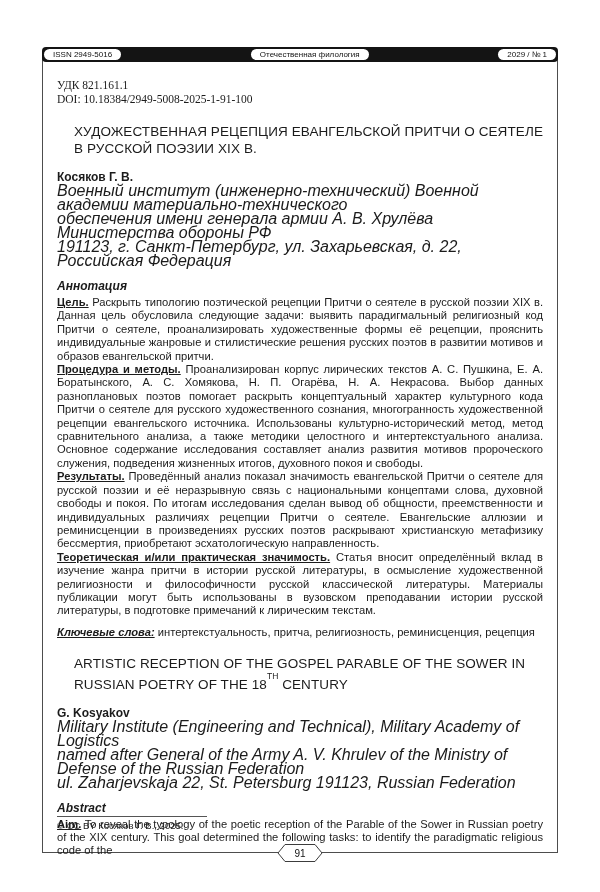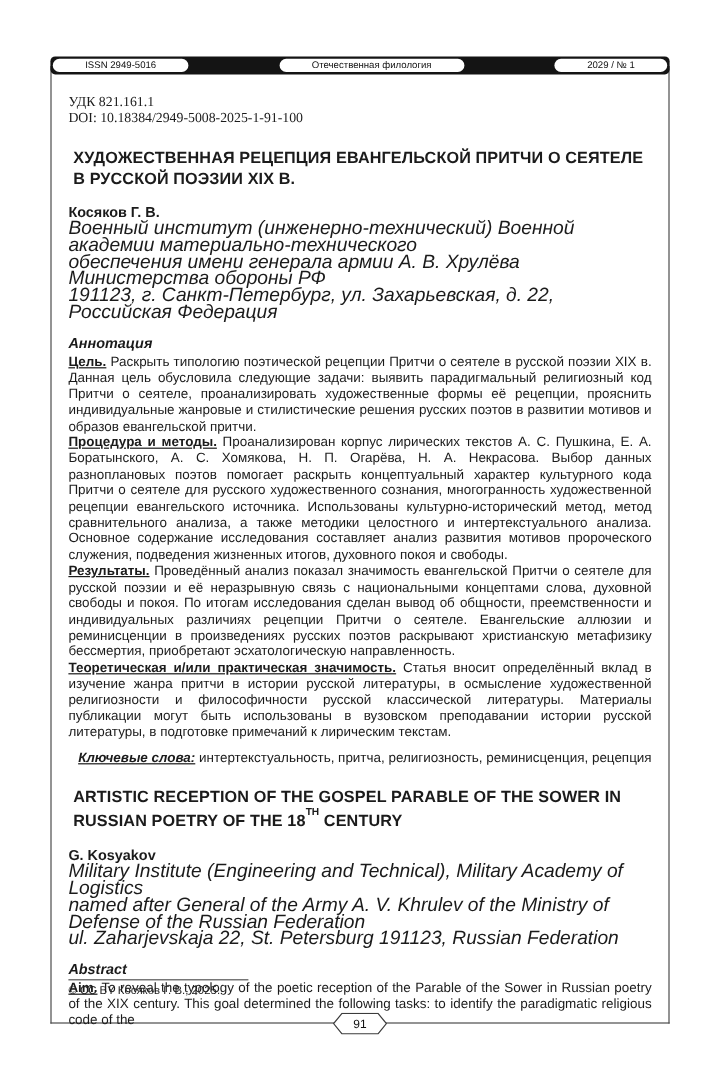--- a/index.html
+++ b/index.html
@@ -14,35 +14,35 @@
   }
   
   .header-bar{
     position:absolute;left:42px;right:42px;top:47px;height:15px;
     background:#141414;border-radius:4px;
     display:flex;align-items:center;justify-content:space-between;
     padding:0 2px;box-sizing:border-box;
   }
   .pill{
     background:#fff;border-radius:6px;font-size:8px;line-height:11px;
-    padding:0 27px;color:#111;white-space:nowrap;
+    padding:0 9px;color:#111;white-space:nowrap;
   }
   
   .content{position:absolute;left:57px;top:78px;width:486px;}
   .serifline{font-family:"Liberation Serif",serif;font-size:11.5px;line-height:14px;}
-  .title{font-size:13.5px;line-height:17px;font-weight:bold;margin:17px 0 0 4px;letter-spacing:0.1px;}
+  .title{font-size:13.5px;line-height:17px;font-weight:normal;margin:17px 0 0 17px;letter-spacing:0.1px;}
   .title-en{margin-top:16px;}
   .author{margin-top:13px;font-size:12px;line-height:14px;font-weight:bold;}
   .affil{font-size:16px;line-height:14px;font-style:italic;}
   .abs-head{margin-top:11px;font-size:12px;line-height:14px;font-weight:bold;font-style:italic;}
   .para{margin:0;font-size:11.2px;line-height:13.4px;text-align:justify;}
   .para.first{margin-top:3px;}
   .lead{font-weight:bold;text-decoration:underline;}
   .lead.it{font-style:italic;}
-  .keywords{margin-top:8px;text-align:right;}
+  .keywords{margin-top:8px;text-align:left;}
   sup.th{font-size:8.5px;position:relative;top:-4px;letter-spacing:0;}
   
   .footer{position:absolute;left:57px;top:816px;width:486px;}
   .footer-rule{width:150px;border-top:1px solid #555;height:0;}
   .footer-text{margin-top:3px;font-size:9.5px;line-height:12px;color:#222;}
   
   .page-num{position:absolute;left:277px;top:844px;width:46px;height:18px;}
 </style>
 </head>
 <body>

